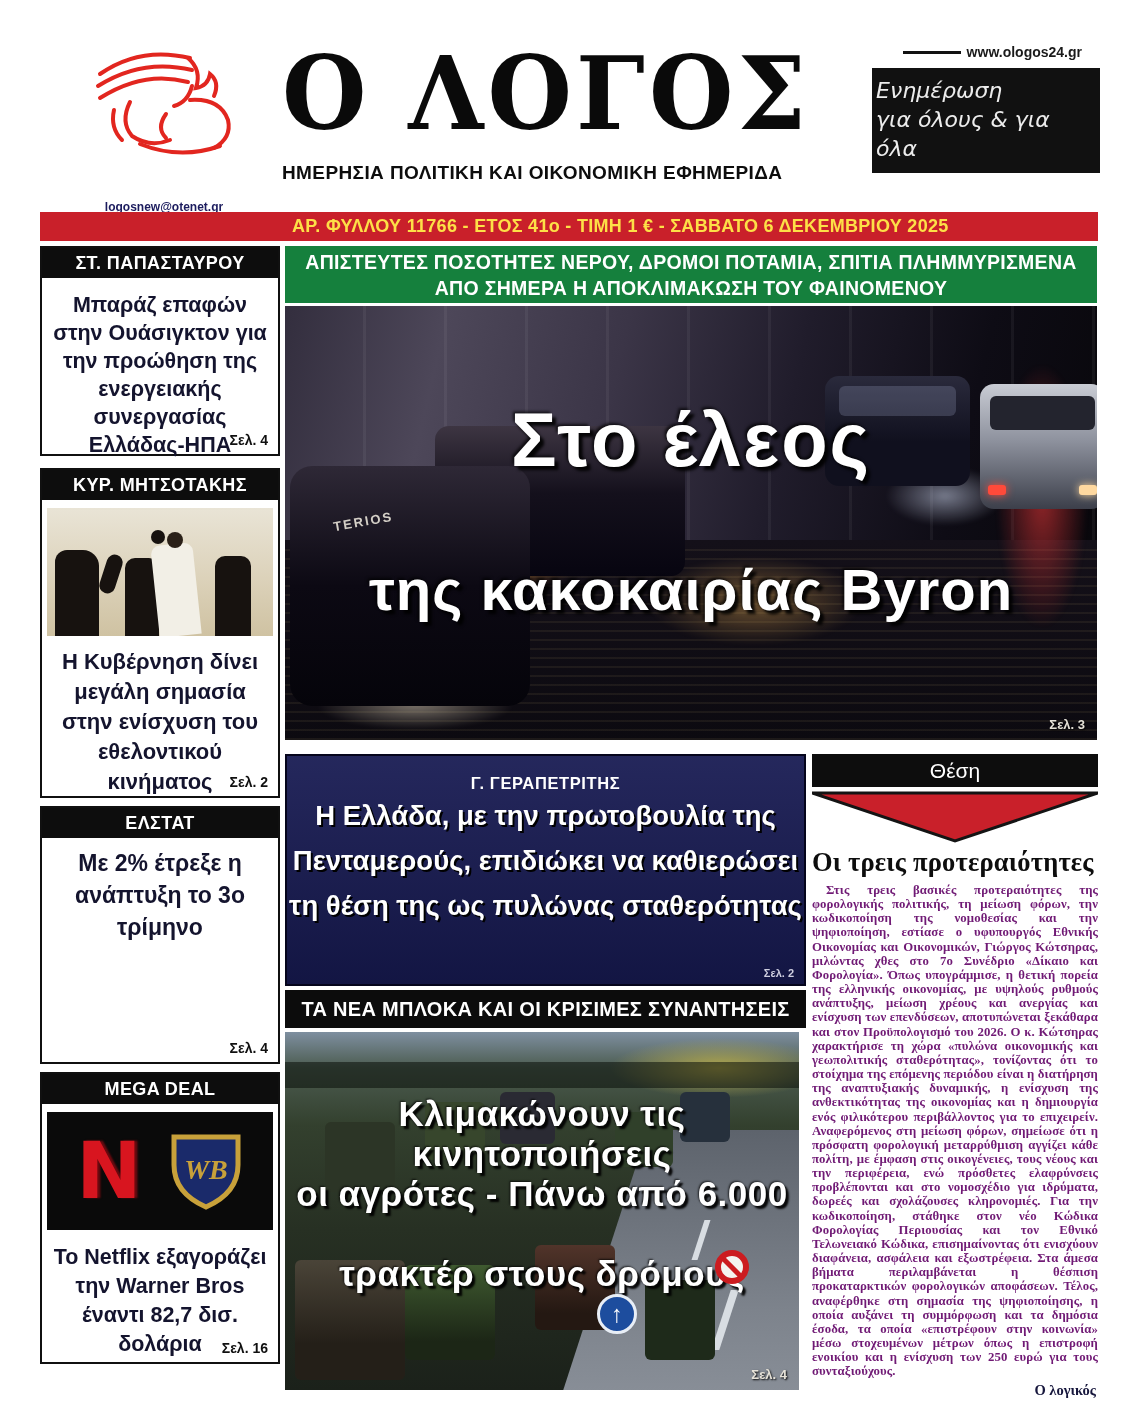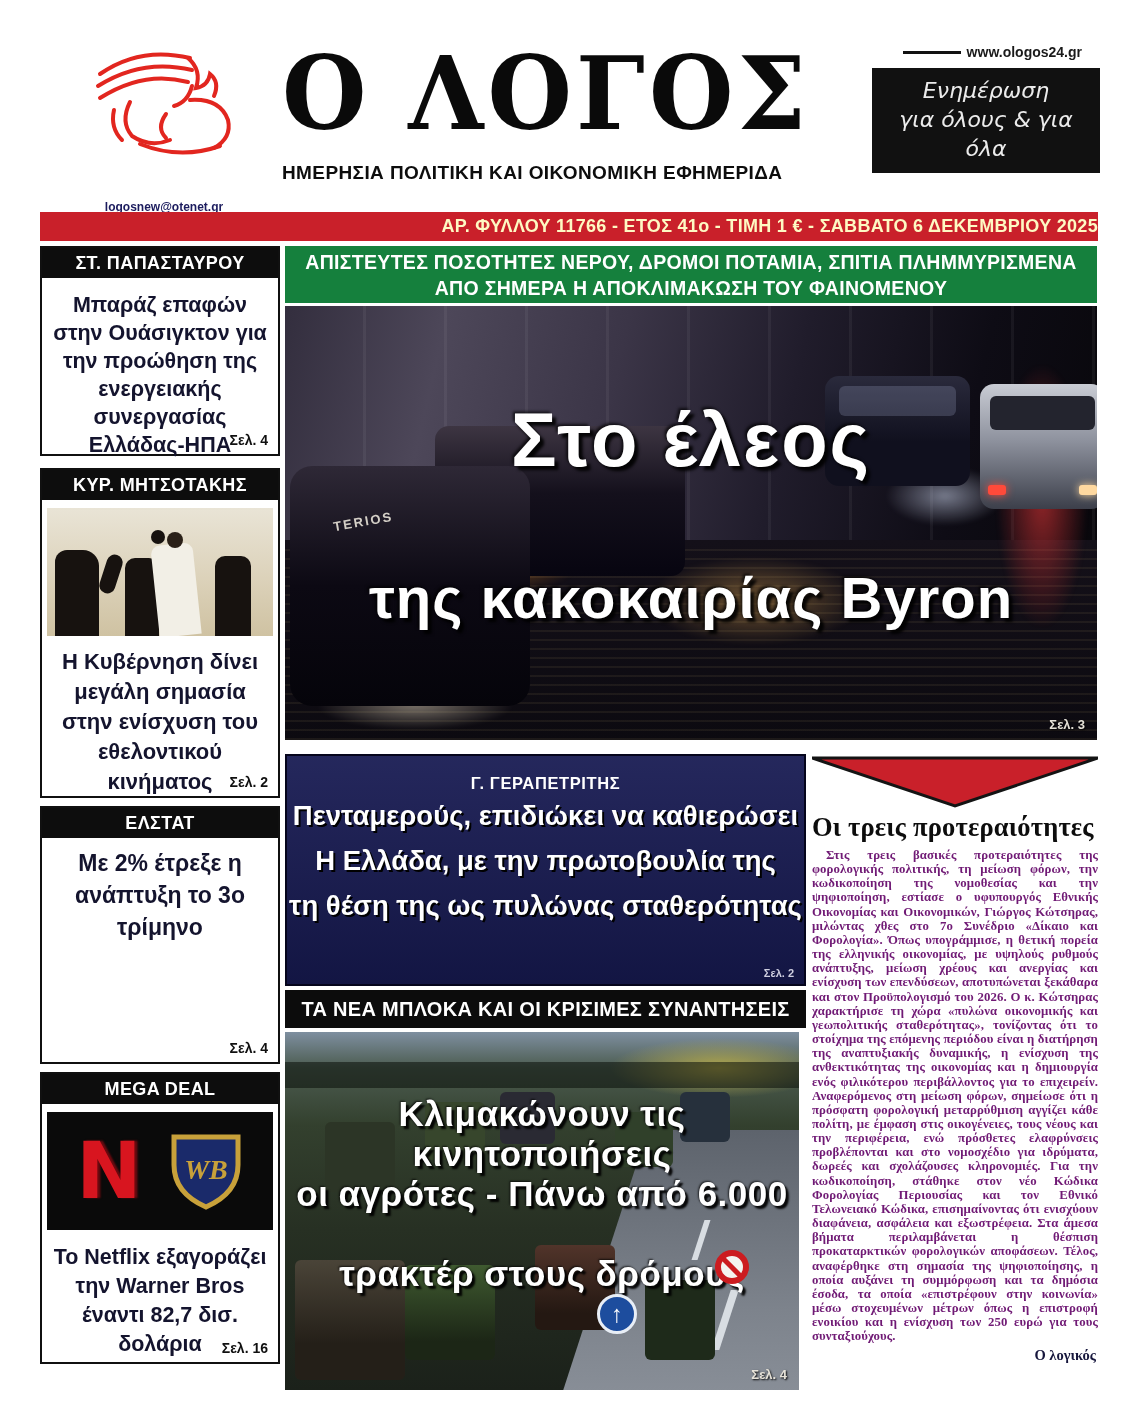--- a/index.html
+++ b/index.html
@@ -15,28 +15,28 @@
         line-height:132px;color:#0a0a0a;letter-spacing:4px;margin:0;transform:scaleY(1.04);}
   .masthead-subtitle{font-weight:bold;font-size:19px;color:#0d0d0d;margin-top:2px;letter-spacing:0.4px;}
   .site-block{position:absolute;left:872px;top:40px;width:228px;}
   .site-logo-row{text-align:center;position:relative;height:72px;}
   .site-logo-text{font-size:31px;font-weight:bold;color:#111;position:relative;top:28px;letter-spacing:1px;}
   .site-logo-num{font-size:56px;font-weight:900;color:#18141f;letter-spacing:-6px;
         position:relative;top:16px;font-family:"DejaVu Sans",sans-serif;}
   .site-url-row{display:flex;align-items:center;justify-content:flex-end;gap:6px;margin-top:4px;padding-right:18px;}
   .site-url-line{width:58px;height:3px;background:#111;}
   .site-url{font-weight:bold;font-size:14px;color:#1a1a1a;}
-  .tagline-box{margin-top:8px;background:#111;color:#ececec;text-align:center;
+  .tagline-box{margin-top:8px;background:#111;color:#ececec;
         padding:8px 4px 10px;font-style:italic;font-family:"DejaVu Sans",sans-serif;
         font-size:22px;line-height:29px;}
 
   
   .issue-bar{position:absolute;left:40px;top:212px;width:1058px;height:29px;background:#c9202a;
         display:flex;align-items:center;box-sizing:border-box;padding-left:252px;}
-  .issue-bar span{flex:1;text-align:right;color:#fef9c3;font-weight:bold;font-size:18px;letter-spacing:0.3px;}
+  .issue-bar span{flex:1;text-align:left;color:#fde047;font-weight:bold;font-size:18px;letter-spacing:0.3px;}
 
   
   .sbox{position:absolute;left:40px;width:240px;border:2px solid #101010;background:#fff;box-sizing:border-box;}
   .kicker{height:30px;background:#0d0d0d;color:#fff;font-weight:bold;font-size:18px;
         display:flex;align-items:center;justify-content:center;letter-spacing:0.4px;border-bottom:3px solid #fff;}
   .shead{font-weight:bold;text-align:center;color:#14142e;padding:8px 10px 0;}
   .pageref{position:absolute;right:10px;bottom:6px;font-weight:bold;font-size:14px;color:#101010;}
   #sbox1{top:246px;height:210px;}  #sbox1 .shead{font-size:21.5px;line-height:28px;padding-top:10px;}
   #sbox2{top:468px;height:330px;}  #sbox2 .shead{font-size:22px;line-height:30px;padding-top:6px;}
   #sbox3{top:806px;height:258px;}  #sbox3 .shead{font-size:23px;line-height:32px;padding-top:6px;}
@@ -68,21 +68,21 @@
         background:repeating-linear-gradient(90deg,transparent 0 78px,rgba(255,255,255,0.05) 78px 81px);}
   .water{position:absolute;left:0;right:0;bottom:0;height:46%;
         background:linear-gradient(180deg,#141019 0%,#0c0a10 100%);}
   .water-streaks{position:absolute;left:0;right:0;bottom:0;height:44%;opacity:.5;
         background:repeating-linear-gradient(0deg,rgba(215,190,120,.16) 0 2px,transparent 2px 9px);}
   .glow{position:absolute;border-radius:50%;filter:blur(2px);}
   .car{position:absolute;border-radius:14px;}
   .lead-h1{position:absolute;left:0;right:0;top:90px;text-align:center;font-weight:bold;font-size:76px;
         color:#fff;letter-spacing:2px;
         text-shadow:4px 4px 3px rgba(0,0,0,.9),-2px -2px 3px rgba(0,0,0,.7);}
-  .lead-h2{position:absolute;left:0;right:0;top:258px;text-align:center;font-weight:bold;font-size:58px;
+  .lead-h2{position:absolute;left:0;right:0;top:250px;text-align:center;font-weight:bold;font-size:58px;
         color:#fff;letter-spacing:1px;
         text-shadow:4px 4px 3px rgba(0,0,0,.9),-2px -2px 3px rgba(0,0,0,.7);}
   .car-label{position:absolute;left:48px;top:208px;color:#e8e3d8;font-size:13px;font-weight:bold;
         letter-spacing:2px;transform:rotate(-10deg);opacity:.9;}
   .photo-pageref{position:absolute;right:12px;bottom:8px;color:#e6e2d8;font-size:13px;font-weight:bold;
         text-shadow:1px 1px 2px #000;}
 
   .navy-box{position:absolute;left:285px;top:754px;width:521px;height:232px;background:#171a52;
         border:2px solid #05051c;box-sizing:border-box;
         background-image:linear-gradient(180deg,rgba(255,255,255,.06),rgba(0,0,0,.18));}
@@ -235,22 +235,22 @@
       <div style="position:absolute;right:8px;bottom:14px;width:18px;height:10px;background:#ffd9a0;border-radius:3px;box-shadow:0 0 8px #ffd9a0;"></div>
     </div>
     <div class="car-label">TERIOS</div>
     <div class="lead-h1">Στο έλεος</div>
     <div class="lead-h2">της κακοκαιρίας Byron</div>
     <div class="photo-pageref">Σελ. 3</div>
   </div>
 
   <div class="navy-box">
     <div class="navy-kicker">Γ. ΓΕΡΑΠΕΤΡΙΤΗΣ</div>
+    <div class="navy-line">Η Ελλάδα, με την πρωτοβουλία της</div>
     <div class="navy-line">Πενταμερούς, επιδιώκει να καθιερώσει</div>
-    <div class="navy-line">Η Ελλάδα, με την πρωτοβουλία της</div>
     <div class="navy-line">τη θέση της ως πυλώνας σταθερότητας</div>
     <div class="navy-page">Σελ. 2</div>
   </div>
 
   <div class="farmers-bar">ΤΑ ΝΕΑ ΜΠΛΟΚΑ ΚΑΙ ΟΙ ΚΡΙΣΙΜΕΣ ΣΥΝΑΝΤΗΣΕΙΣ</div>
 
   <div class="tractor-photo">
     <div class="field"></div>
     <div class="road"></div>
     <div class="lane" style="right:70px;bottom:40px;width:8px;height:60px;transform:skewX(-18deg);"></div>
@@ -269,20 +269,21 @@
     <div class="farm-line" style="top:142px;">οι αγρότες - Πάνω από 6.000</div>
     <div class="farm-line" style="top:222px;">τρακτέρ στους δρόμους</div>
     <div class="sign-noleft"></div>
     <div class="sign-ahead">
       <span>↑</span>
     </div>
     <div class="photo-pageref">Σελ. 4</div>
   </div>
 
   <div class="opinion">
+    <div class="thesis-bar">Θέση</div>
     <svg class="ribbon" width="286" height="52" viewBox="0 0 286 52">
       <polygon points="0,2 286,2 143,50" fill="#c9202a" stroke="#141414" stroke-width="3"></polygon>
     </svg>
     <div class="op-title">Οι τρεις προτεραιότητες</div>
     <div class="op-body">Στις τρεις βασικές προτεραιότητες της φορολογικής πολιτικής, τη μείωση φόρων, την κωδικοποίηση της νομοθεσίας και την ψηφιοποίηση, εστίασε ο υφυπουργός Εθνικής Οικονομίας και Οικονομικών, Γιώργος Κώτσηρας, μιλώντας χθες στο 7ο Συνέδριο «Δίκαιο και Φορολογία». Όπως υπογράμμισε, η θετική πορεία της ελληνικής οικονομίας, με υψηλούς ρυθμούς ανάπτυξης, μείωση χρέους και ανεργίας και ενίσχυση των επενδύσεων, αποτυπώνεται ξεκάθαρα και στον Προϋπολογισμό του 2026. Ο κ. Κώτσηρας χαρακτήρισε τη χώρα «πυλώνα οικονομικής και γεωπολιτικής σταθερότητας», τονίζοντας ότι το στοίχημα της επόμενης περιόδου είναι η διατήρηση της αναπτυξιακής δυναμικής, η ενίσχυση της ανθεκτικότητας της οικονομίας και η δημιουργία ενός φιλικότερου περιβάλλοντος για το επιχειρείν. Αναφερόμενος στη μείωση φόρων, σημείωσε ότι η πρόσφατη φορολογική μεταρρύθμιση αγγίζει κάθε πολίτη, με έμφαση στις οικογένειες, τους νέους και την περιφέρεια, ενώ πρόσθετες ελαφρύνσεις προβλέπονται και στο νομοσχέδιο για ιδρύματα, δωρεές και σχολάζουσες κληρονομιές. Για την κωδικοποίηση, στάθηκε στον νέο Κώδικα Φορολογίας Περιουσίας και τον Εθνικό Τελωνειακό Κώδικα, επισημαίνοντας ότι ενισχύουν διαφάνεια, ασφάλεια και εξωστρέφεια. Στα άμεσα βήματα περιλαμβάνεται η θέσπιση προκαταρκτικών φορολογικών αποφάσεων. Τέλος, αναφέρθηκε στη σημασία της ψηφιοποίησης, η οποία αυξάνει τη συμμόρφωση και τα δημόσια έσοδα, τα οποία «επιστρέφουν στην κοινωνία» μέσω στοχευμένων μέτρων όπως η επιστροφή ενοικίου και η ενίσχυση των 250 ευρώ για τους συνταξιούχους.</div>
     <div class="op-sign">Ο λογικός</div>
   </div>
 
 </div>
 

